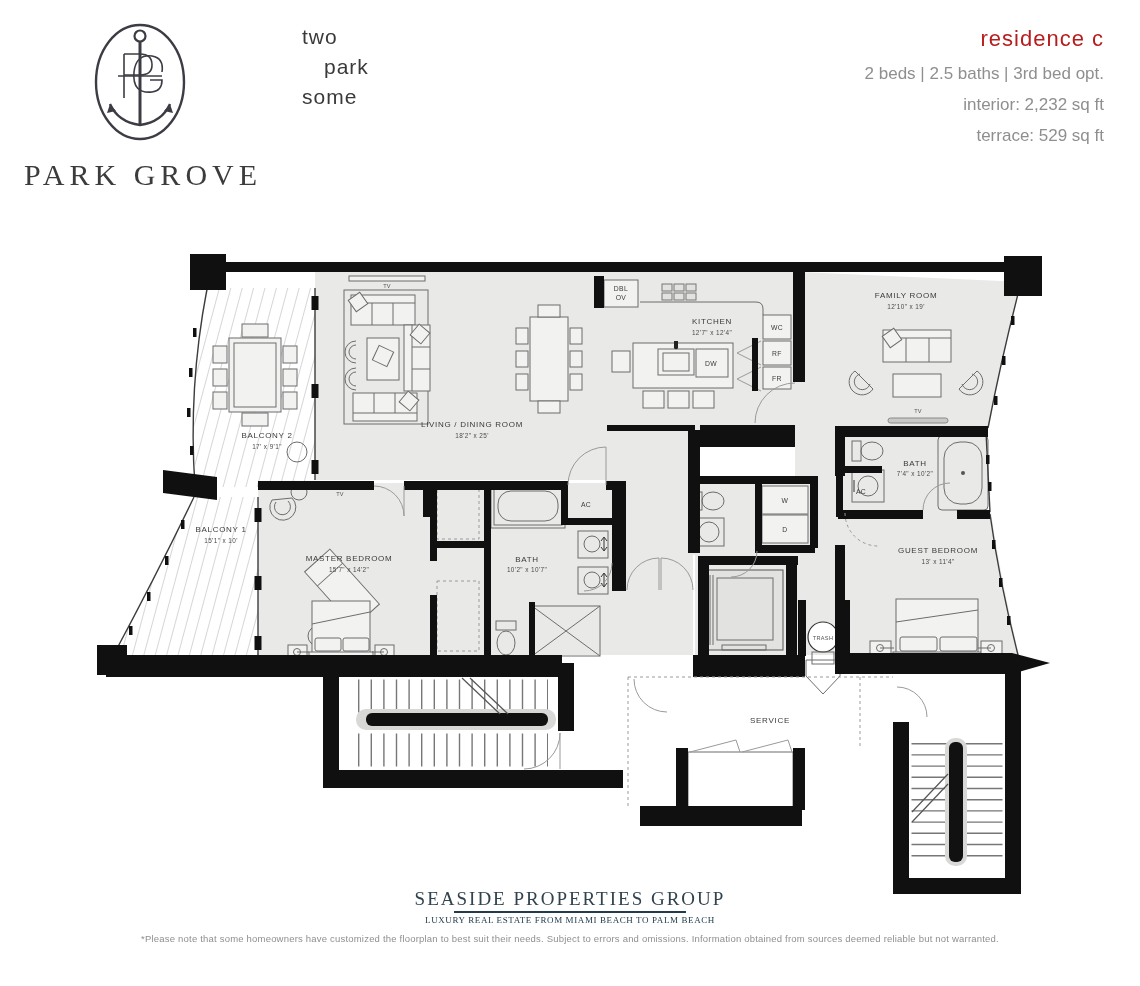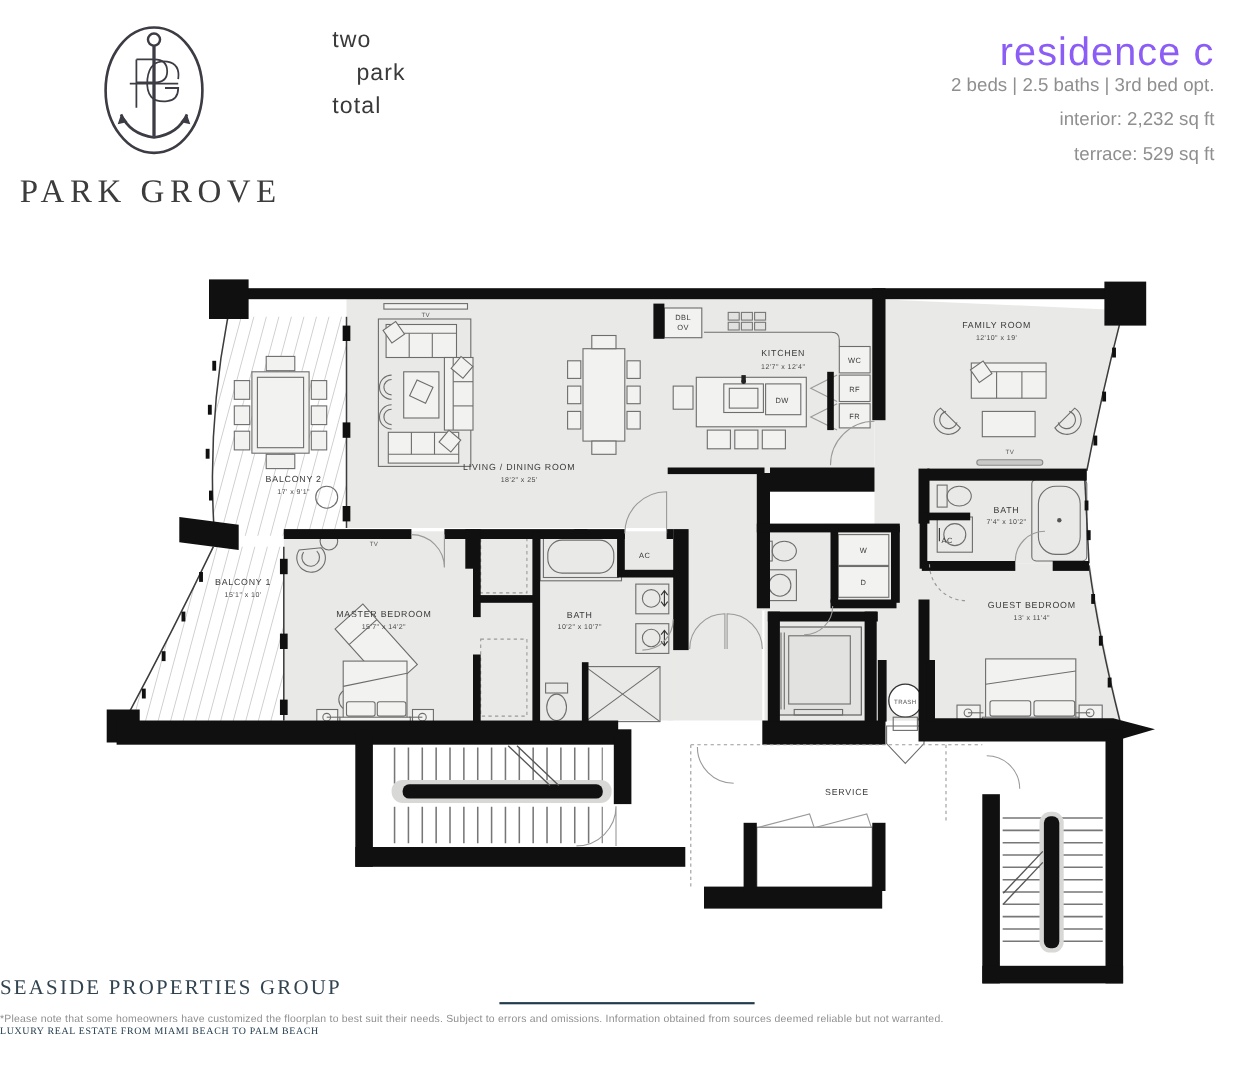--- a/index.html
+++ b/index.html
@@ -1,43 +1,43 @@
 <!DOCTYPE html>
 <html><head>
 <meta charset="utf-8">
 <style>
   html,body{margin:0;padding:0;background:#fff;}
   #page{position:relative;width:1140px;height:986px;background:#ffffff;overflow:hidden;
         font-family:"Liberation Sans",sans-serif;}
   
   #logo-wrap{position:absolute;left:88px;top:20px;width:110px;height:130px;}
-  #brand-name{position:absolute;left:18px;top:158px;width:250px;text-align:left;
+  #brand-name{position:absolute;left:18px;top:158px;width:250px;text-align:center;
       font-family:"Liberation Serif",serif;font-size:30px;letter-spacing:5px;color:#3c3c3c;}
   #building-name{position:absolute;left:302px;top:22px;font-size:21px;font-weight:300;
       color:#3a3a3a;line-height:30px;letter-spacing:1px;}
   #building-name .l2{padding-left:22px;}
   #res-block{position:absolute;right:36px;top:26px;text-align:right;color:#8f8f8f;}
-  #res-title{font-size:36px;color:#8b5cf6;letter-spacing:1px;}
+  #res-title{font-size:22px;color:#b91c1c;letter-spacing:1px;margin-bottom:12px;}
   #res-specs{font-size:17px;margin-bottom:11px;text-align:right;}
   #res-int,#res-ter{font-size:17px;margin-bottom:11px;}
   #res-total{font-size:17px;font-weight:bold;color:#111;}
   
   #plan-svg{position:absolute;left:0;top:0;}
   .lbl{font-size:8px;letter-spacing:.7px;fill:#3a3a3a;text-anchor:middle;}
   .dim{font-size:6.4px;letter-spacing:.4px;fill:#4a4a4a;text-anchor:middle;}
   .box{font-size:6.8px;letter-spacing:.4px;fill:#3a3a3a;text-anchor:middle;}
   .tiny{font-size:5.6px;letter-spacing:.3px;fill:#555;text-anchor:middle;}
   .wall{fill:#101010;}
   .furn{fill:#f2f2f1;stroke:#6d6d6d;stroke-width:1;}
   .thin{fill:none;stroke:#6d6d6d;stroke-width:1;}
   .arc{fill:none;stroke:#9a9a9a;stroke-width:1;}
   .dash{fill:none;stroke:#9a9a9a;stroke-width:1;stroke-dasharray:3 3;}
   .glass{fill:none;stroke:#3c3c3c;stroke-width:1.4;}
   
-  #footer{position:absolute;left:0;top:888px;width:1140px;text-align:left;}
+  #footer{position:absolute;left:0;top:888px;width:1140px;text-align:center;}
   #f-group{font-family:"Liberation Serif",serif;font-size:19px;letter-spacing:2px;color:#31434f;}
   #f-logo{font-family:"Liberation Serif",serif;font-size:33px;color:#223c4e;line-height:34px;}
   #f-logo .at{font-size:19px;margin-right:4px;}
   #f-logo .teal{color:#4fb4cd;}
   #f-rule{width:232px;height:2px;background:#223c4e;margin:1px auto 2px auto;}
   #f-tagline{font-family:"Liberation Serif",serif;font-size:9px;letter-spacing:.6px;color:#223c4e;}
   #f-disc{margin-top:8px;font-size:9.5px;color:#8f8f8f;letter-spacing:.2px;}
 </style>
 </head>
 <body>
@@ -54,21 +54,21 @@
       <line x1="30" y1="56" x2="74" y2="56" stroke="#3c3c44" stroke-width="1.6"></line>
       <path d="M36,34 V78 M36,34 h16 q12,0 12,11 q0,10 -12,10 h-16" fill="none" stroke="#3c3c44" stroke-width="1.6"></path>
       <path d="M74,52 q2,-14 -10,-16 q-16,-2 -18,16 q-2,22 18,20 q10,-1 10,-12 h-12" fill="none" stroke="#3c3c44" stroke-width="1.6"></path>
     </svg>
   </div>
   <div id="brand-name">PARK GROVE</div>
 
   <div id="building-name">
     <div>two</div>
     <div class="l2">park</div>
-    <div>total</div>
+    <div>some</div>
   </div>
 
   <div id="res-block">
     <div id="res-title">residence  c</div>
     <div id="res-specs">2 beds  |  2.5 baths  |  3rd bed opt.</div>
     <div id="res-int">interior: 2,232 sq ft</div>
     <div id="res-ter">terrace: 529 sq ft</div>
   </div>
 
   <svg id="plan-svg" width="1140" height="986" viewBox="0 0 1140 986">
@@ -437,17 +437,17 @@
       <text class="lbl" x="938" y="553">GUEST BEDROOM</text>
       <text class="dim" x="938" y="564">13' x 11'4"</text>
       <text class="tiny" x="823" y="640">TRASH</text>
       <text class="lbl" x="770" y="723">SERVICE</text>
     </g>
   </svg>
 
   <div id="footer">
     <div id="f-group">SEASIDE PROPERTIES GROUP</div>
     <div id="f-rule"></div>
+    <div id="f-tagline">LUXURY REAL ESTATE FROM MIAMI BEACH TO PALM BEACH</div>
     <div id="f-disc">*Please note that some homeowners have customized the floorplan to best suit their needs. Subject to errors and omissions. Information obtained from sources deemed reliable but not warranted.</div>
-    <div id="f-tagline">LUXURY REAL ESTATE FROM MIAMI BEACH TO PALM BEACH</div>
   </div>
 
 </div>
 
 </body></html>

